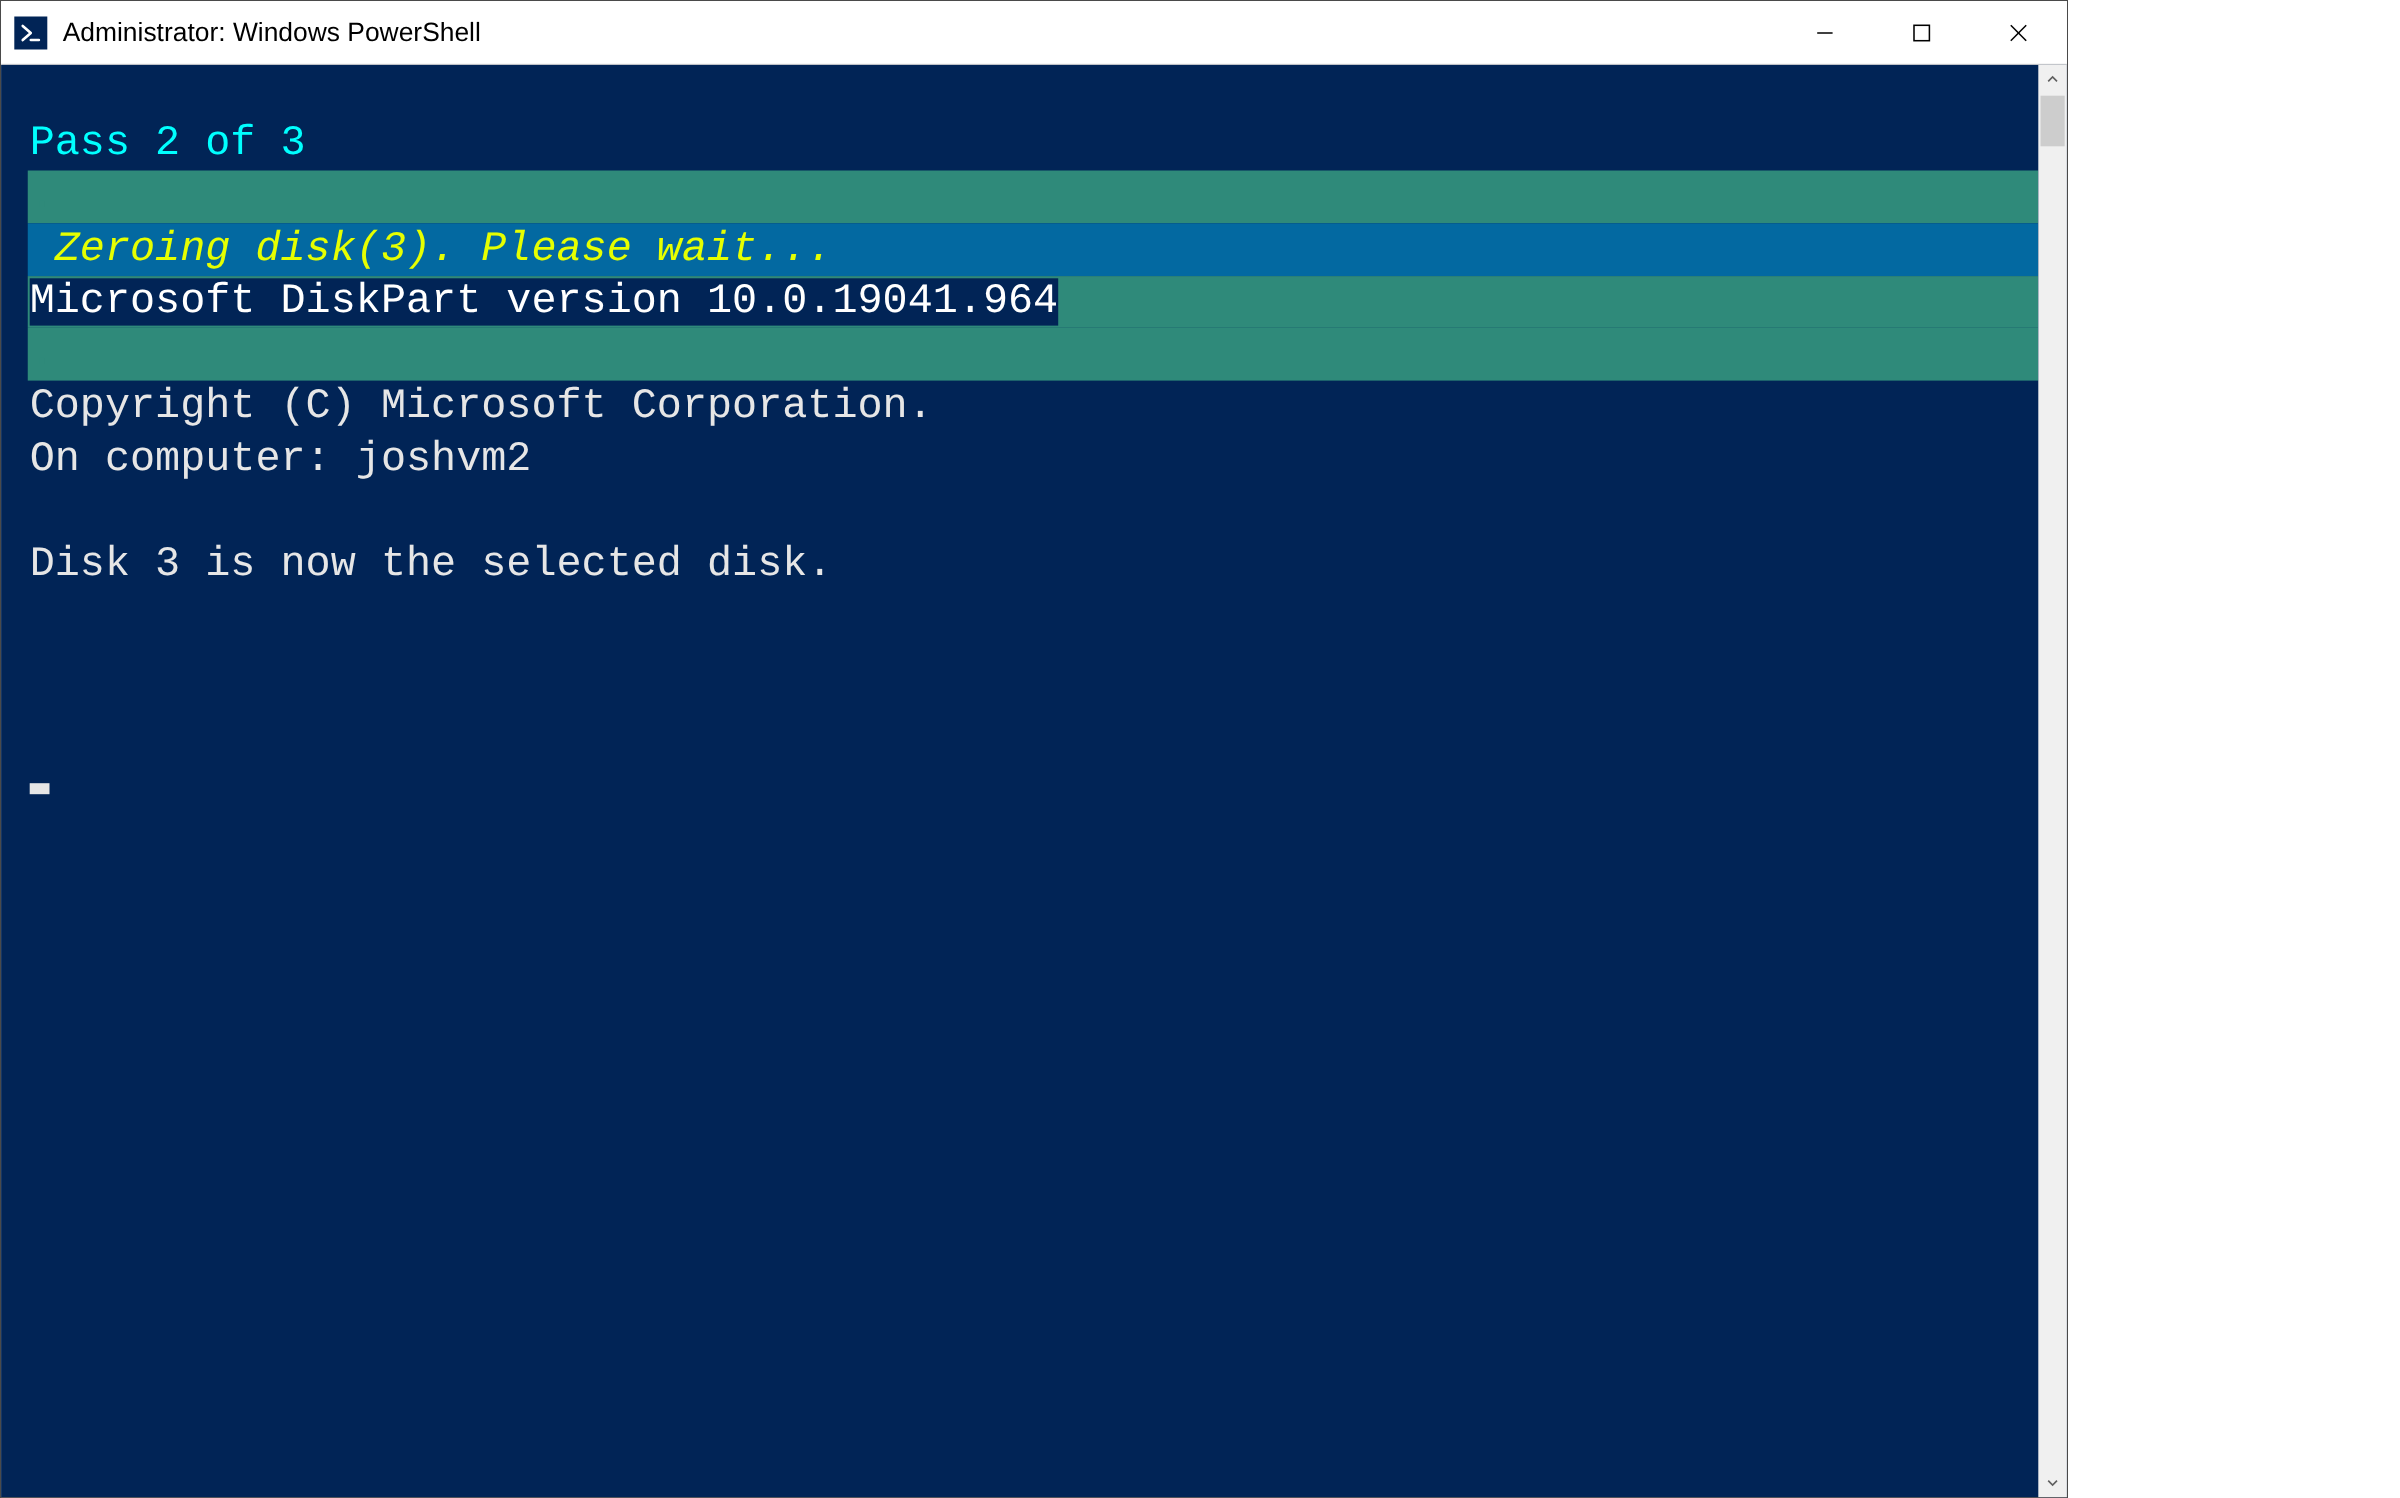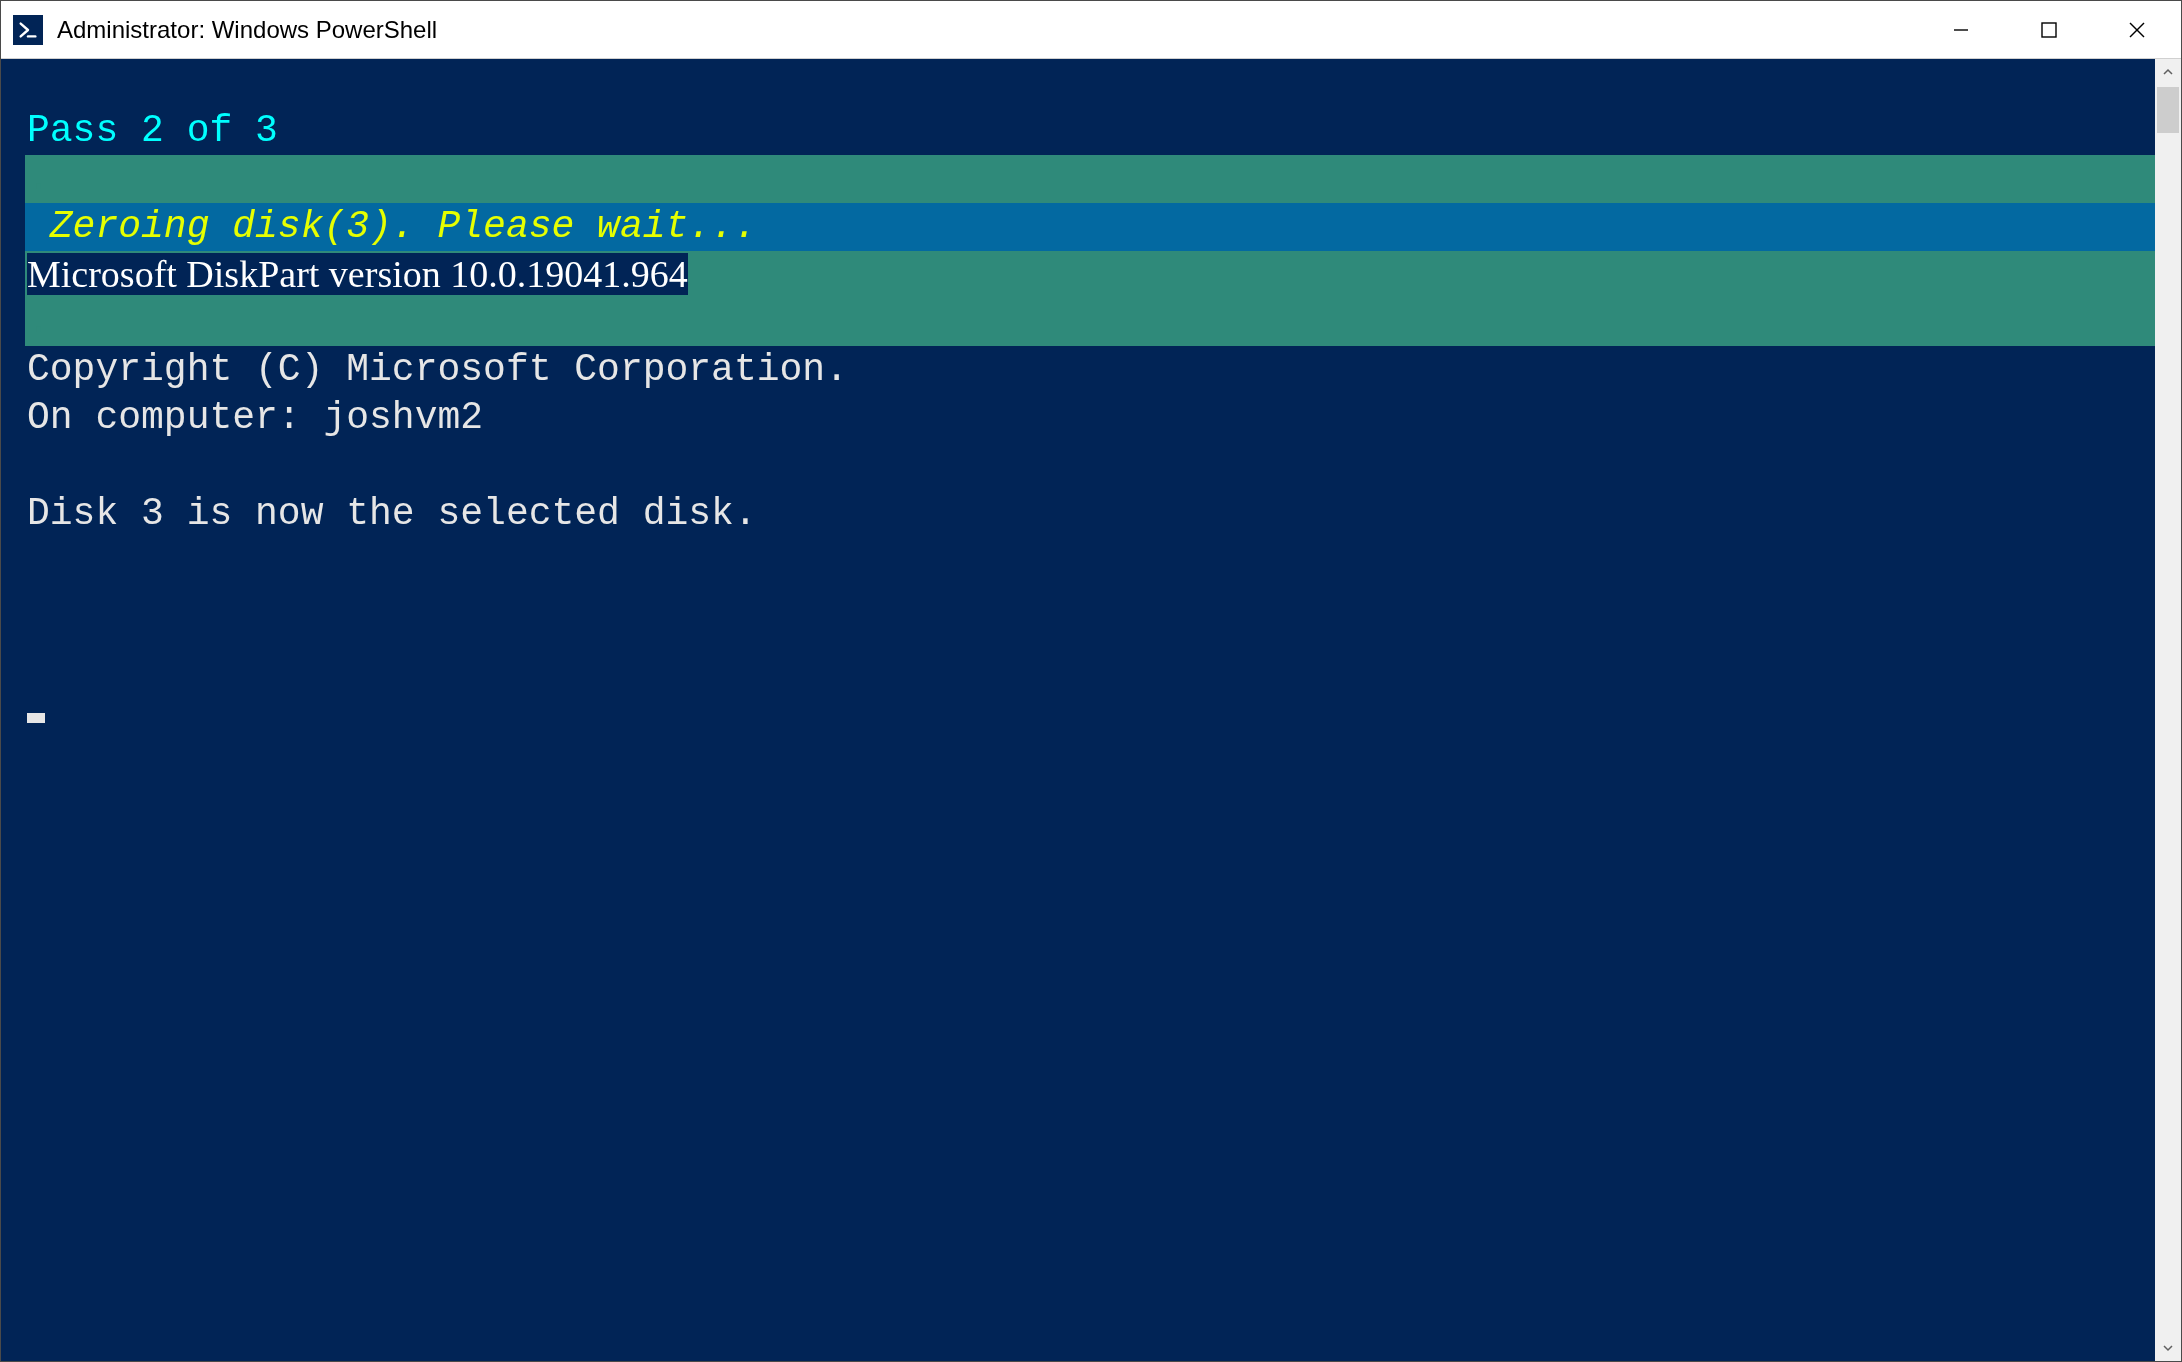--- a/index.html
+++ b/index.html
@@ -1,35 +1,35 @@
 <!DOCTYPE html>
 <html><head>
 <meta charset="utf-8">
 <style>
   * { margin: 0; padding: 0; box-sizing: border-box; }
   html, body { width: 2182px; height: 1362px; font-family: "Segoe UI", Tahoma, sans-serif; background: #fff; }
-  .window { width: 2182px; height: 1362px; border: 1px solid #4a4a4a; display: flex; flex-direction: column; background: #fff; }
+  .window { width: 1880px; height: 1362px; border: 1px solid #4a4a4a; display: flex; flex-direction: column; background: #fff; }
   .titlebar { height: 58px; display: flex; align-items: center; padding-left: 12px; background: #ffffff; border-bottom: 1px solid #d0d0d0; }
   .titlebar-icon { width: 30px; height: 30px; background: #012456; display: flex; align-items: center; justify-content: center; margin-right: 14px; }
   .titlebar-icon svg { width: 22px; height: 22px; }
   .titlebar-text { font-size: 24px; color: #000; flex: 1; }
   .titlebar-controls { display: flex; height: 100%; }
   .titlebar-btn { width: 88px; height: 100%; display: flex; align-items: center; justify-content: center; color: #000; font-size: 20px; }
   .titlebar-btn svg { width: 18px; height: 18px; stroke: #000; stroke-width: 1.4; fill: none; }
   .client { flex: 1; display: flex; background: #012456; }
   .terminal { flex: 1; font-family: Consolas, "Courier New", monospace; font-size: 38px; line-height: 1.26; color: #e6e6e6; overflow: hidden; margin-left: 24px; }
   .scrollbar { width: 26px; background: #f0f0f0; position: relative; }
   .scroll-arrow { width: 26px; height: 26px; display: flex; align-items: center; justify-content: center; position: absolute; left: 0; color: #606060; font-size: 16px; }
   .scroll-arrow.up { top: 0; }
   .scroll-arrow.down { bottom: 0; }
   .scroll-thumb { position: absolute; left: 2px; top: 28px; width: 22px; height: 46px; background: #cdcdcd; }
   .line { white-space: pre; padding-left: 2px; }
   .pass-line { color: #00ffff; }
   .zero-line { color: #e6ff00; background: #0369a1; font-style: italic; }
-  .sel-line { background: #2f8a7a; font-family: Liberation Serif, serif; }
+  .sel-line { background: #2f8a7a; }
   .sel-text { color: #ffffff; background: #012456; }
   .blank-sel { color: #2f8a7a; background: #2f8a7a; }
   .cursor { display: inline-block; width: 18px; height: 10px; background: #e6e6e6; vertical-align: -8px; margin-right: 4px; }
 </style>
 </head>
 <body>
 
 <div class="window">
 
   <div class="titlebar">

